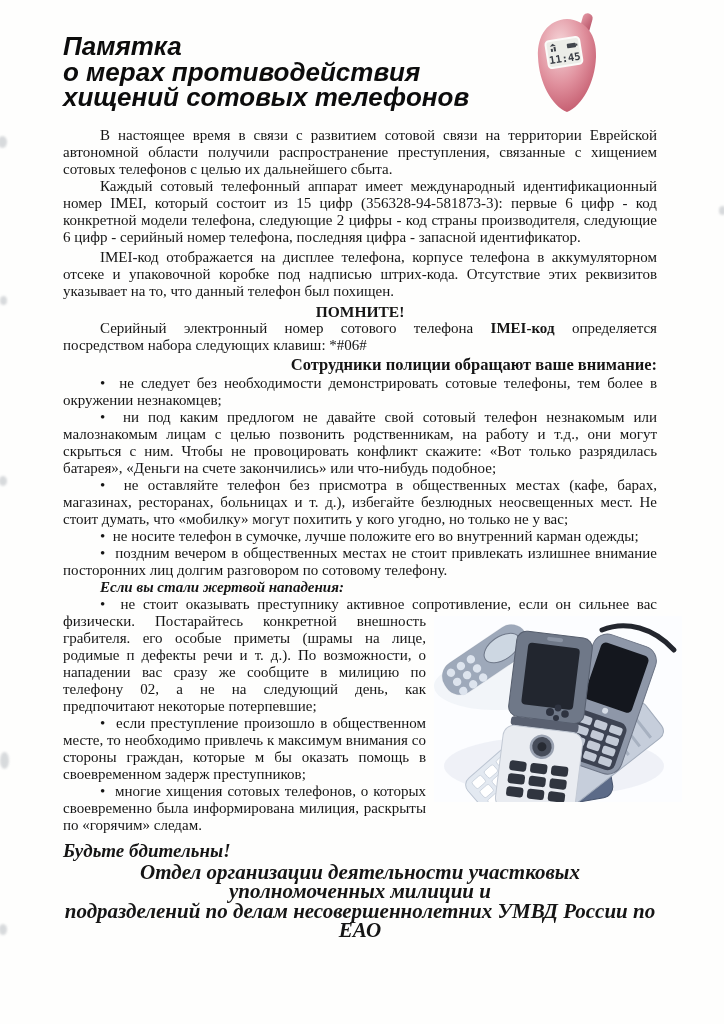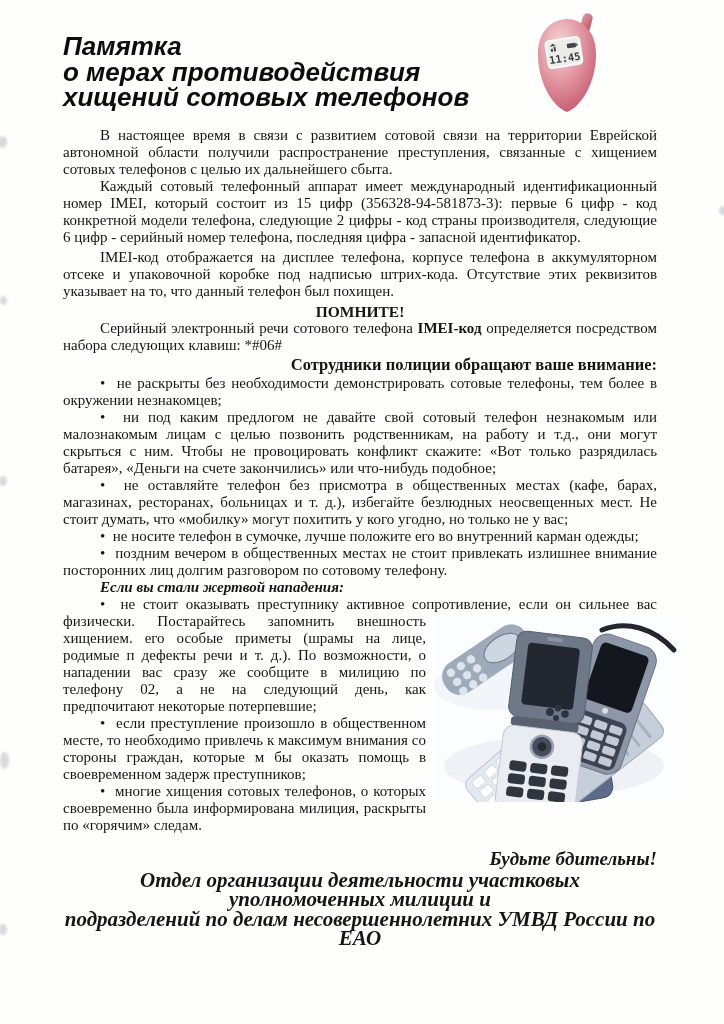--- a/index.html
+++ b/index.html
@@ -23,22 +23,22 @@
 
   .bullet::before { content:"\2022\00a0\00a0"; }
 
   .h-remember  { text-align:center; text-indent:0; font-weight:700; font-size:15.5px; margin-top:3px; }
   .h-attention { text-align:right; text-indent:0; font-weight:700; font-size:16.5px; line-height:20px; margin-top:1px; }
   .h-victim    { font-weight:700; font-style:italic; }
   .imei-note b { font-weight:700; }
   .p-imei { margin-top:3px; }
 
   .h-vigilant {
-    clear:both; text-align:right; text-indent:0;
-    font-weight:700; font-style:italic; font-size:19px; line-height:24px; margin-top:13px;
+    clear:both; text-align:left; text-indent:0;
+    font-weight:700; font-style:italic; font-size:19px; line-height:24px; margin-top:5px;
   }
   .footer-line {
     text-align:center; text-indent:0;
     font-weight:700; font-style:italic; font-size:21px; line-height:19.5px;
   }
 
   .phone-illustration { position:absolute; left:530px; top:12px; width:74px; height:104px; }
 
   .phones-photo { float:right; width:248px; height:186px; margin:3px -25px 2px 8px; }
 
@@ -98,27 +98,27 @@
       <span>о мерах противодействия</span>
       <span>хищений сотовых телефонов</span>
     </div>
 
     <p>В настоящее время в связи с развитием сотовой связи на территории Еврейской автономной области получили распространение преступления, связанные с хищением сотовых телефонов с целью их дальнейшего сбыта.</p>
     <p>Каждый сотовый телефонный аппарат имеет международный идентификационный номер IMEI, который состоит из 15 цифр (356328-94-581873-3): первые 6 цифр - код конкретной модели телефона, следующие 2 цифры - код страны производителя, следующие 6 цифр - серийный номер телефона, последняя цифра - запасной идентификатор.</p>
     <p class="p-imei">IMEI-код отображается на дисплее телефона, корпусе телефона в аккумуляторном отсеке и упаковочной коробке под надписью штрих-кода. Отсутствие этих реквизитов указывает на то, что данный телефон был похищен.</p>
 
     <p class="h-remember">ПОМНИТЕ!</p>
 
-    <p class="imei-note"><span>Серийный электронный речи сотового телефона</span>
+    <p class="imei-note"><span>Серийный электронный номер сотового телефона</span>
       <b>IMEI-код</b>
       <span>определяется посредством набора следующих клавиш: *#06#</span></p>
 
     <p class="h-attention">Сотрудники полиции обращают ваше внимание:</p>
 
-    <p class="bullet">не раскрыты без необходимости демонстрировать сотовые телефоны, тем более в окружении незнакомцев;</p>
+    <p class="bullet">не следует без необходимости демонстрировать сотовые телефоны, тем более в окружении незнакомцев;</p>
     <p class="bullet">ни под каким предлогом не давайте свой сотовый телефон незнакомым или малознакомым лицам с целью позвонить родственникам, на работу и т.д., они могут скрыться с ним. Чтобы не провоцировать конфликт скажите: «Вот только разрядилась батарея», «Деньги на счете закончились» или что-нибудь подобное;</p>
     <p class="bullet">не оставляйте телефон без присмотра в общественных местах (кафе, барах, магазинах, ресторанах, больницах и т. д.), избегайте безлюдных неосвещенных мест. Не стоит думать, что «мобилку» могут похитить у кого угодно, но только не у вас;</p>
     <p class="bullet">не носите телефон в сумочке, лучше положите его во внутренний карман одежды;</p>
     <p class="bullet">поздним вечером в общественных местах не стоит привлекать излишнее внимание посторонних лиц долгим разговором по сотовому телефону.</p>
 
     <p class="h-victim">Если вы стали жертвой нападения:</p>
 
     <p class="bullet"><span>не стоит оказывать преступнику активное сопротивление, если он сильнее вас</span>
       <svg class="phones-photo" viewBox="0 0 248 186" aria-hidden="true">
         <rect x="0" y="0" width="248" height="186" fill="#fcfdff"></rect>
@@ -240,21 +240,21 @@
           </g>
         </g>
 
         <g fill="#2e3340">
           <circle cx="116" cy="96" r="4"></circle>
             <circle cx="124" cy="92" r="3.4"></circle>
             <circle cx="131" cy="98" r="3.8"></circle>
             <circle cx="122" cy="102" r="3"></circle>
         </g>
       </svg>
-      <span>физически. Постарайтесь запомнить внешность хищением. его особые приметы (шрамы на лице, родимые п дефекты речи и т. д.). По возможности, о нападении вас сразу же сообщите в милицию по телефону 02, а не на следующий день, как предпочитают некоторые потерпевшие;</span></p>
+      <span>физически. Постарайтесь конкретной внешность грабителя. его особые приметы (шрамы на лице, родимые п дефекты речи и т. д.). По возможности, о нападении вас сразу же сообщите в милицию по телефону 02, а не на следующий день, как предпочитают некоторые потерпевшие;</span></p>
 
     <p class="bullet">если преступление произошло в общественном месте, то необходимо привлечь к максимум внимания со стороны граждан, которые м бы оказать помощь в своевременном задерж преступников;</p>
     <p class="bullet">многие хищения сотовых телефонов, о которых своевременно была информирована милиция, раскрыты по «горячим» следам.</p>
 
     <p class="h-vigilant">Будьте бдительны!</p>
     <p class="footer-line">Отдел организации деятельности  участковых уполномоченных милиции и</p>
     <p class="footer-line">подразделений по делам несовершеннолетних УМВД России  по ЕАО</p>
 
   </div>
 </div>

